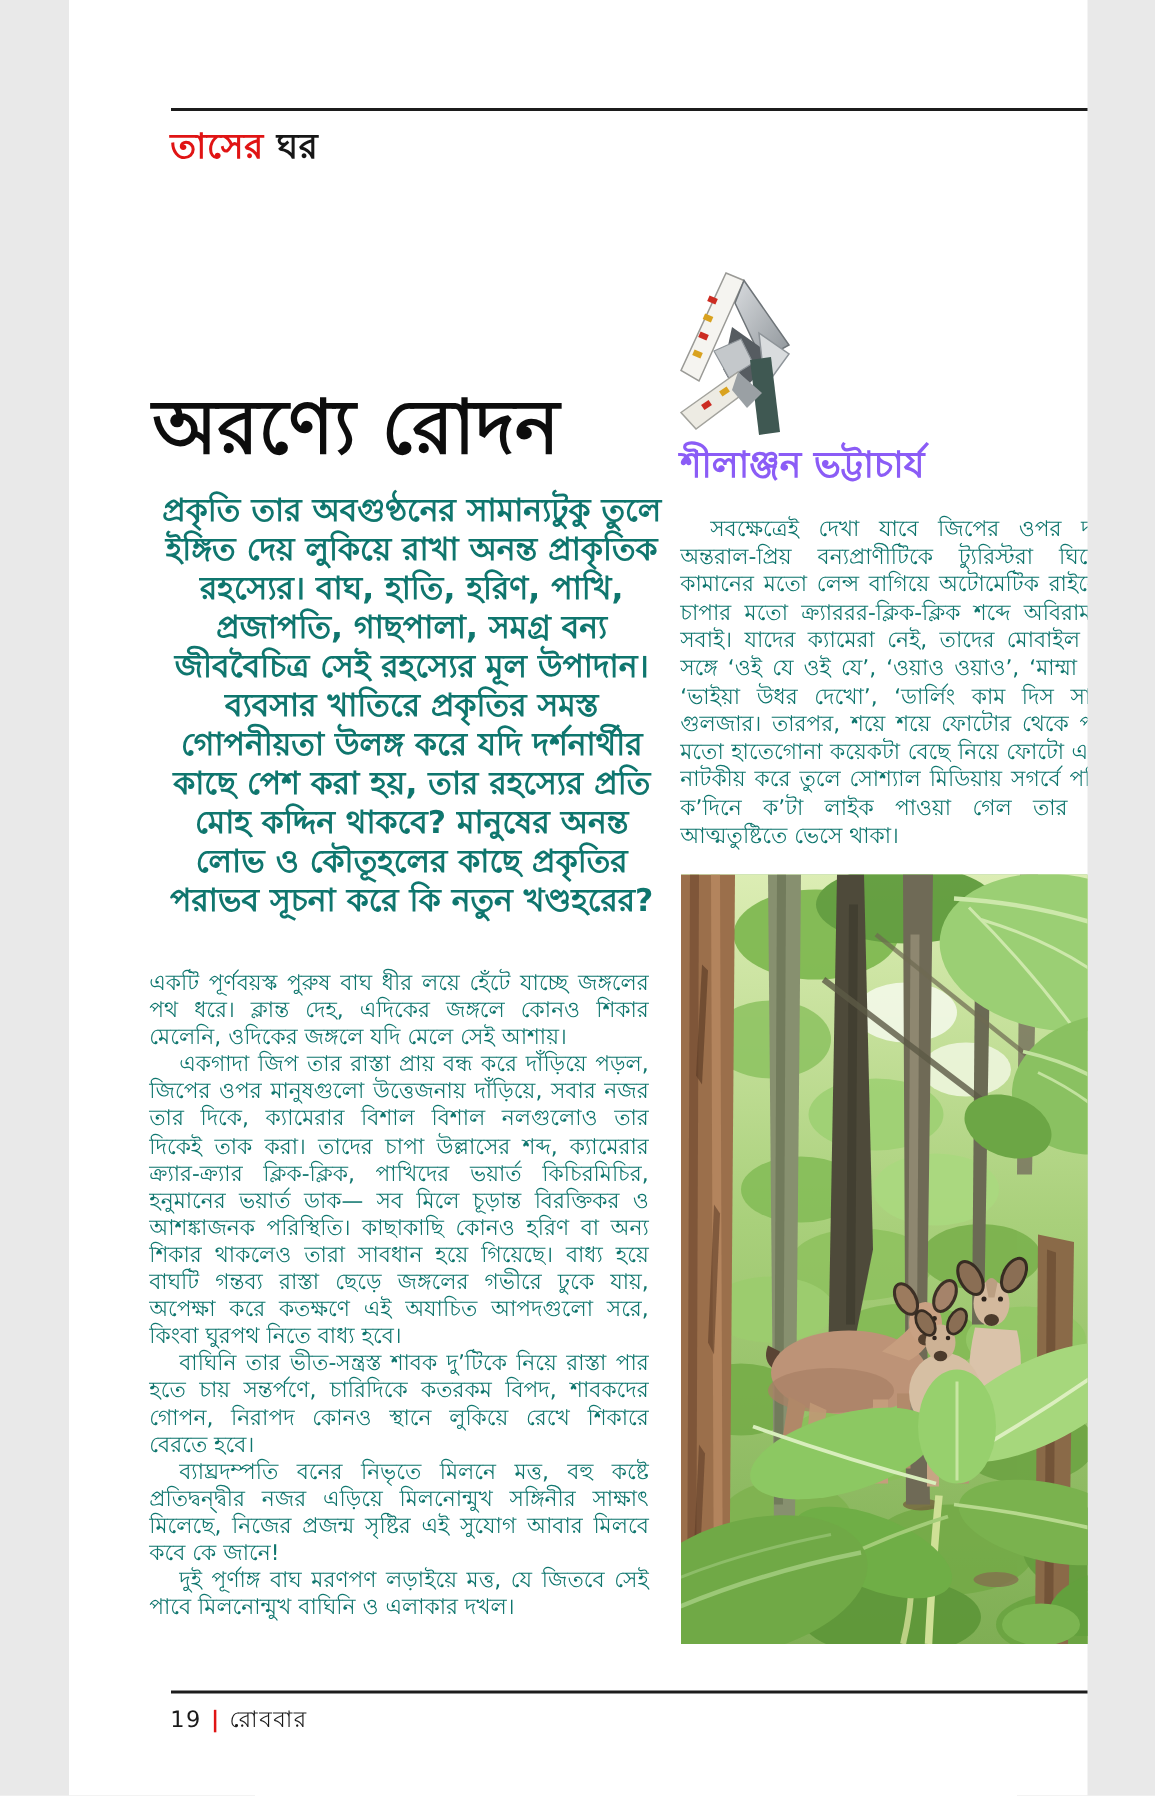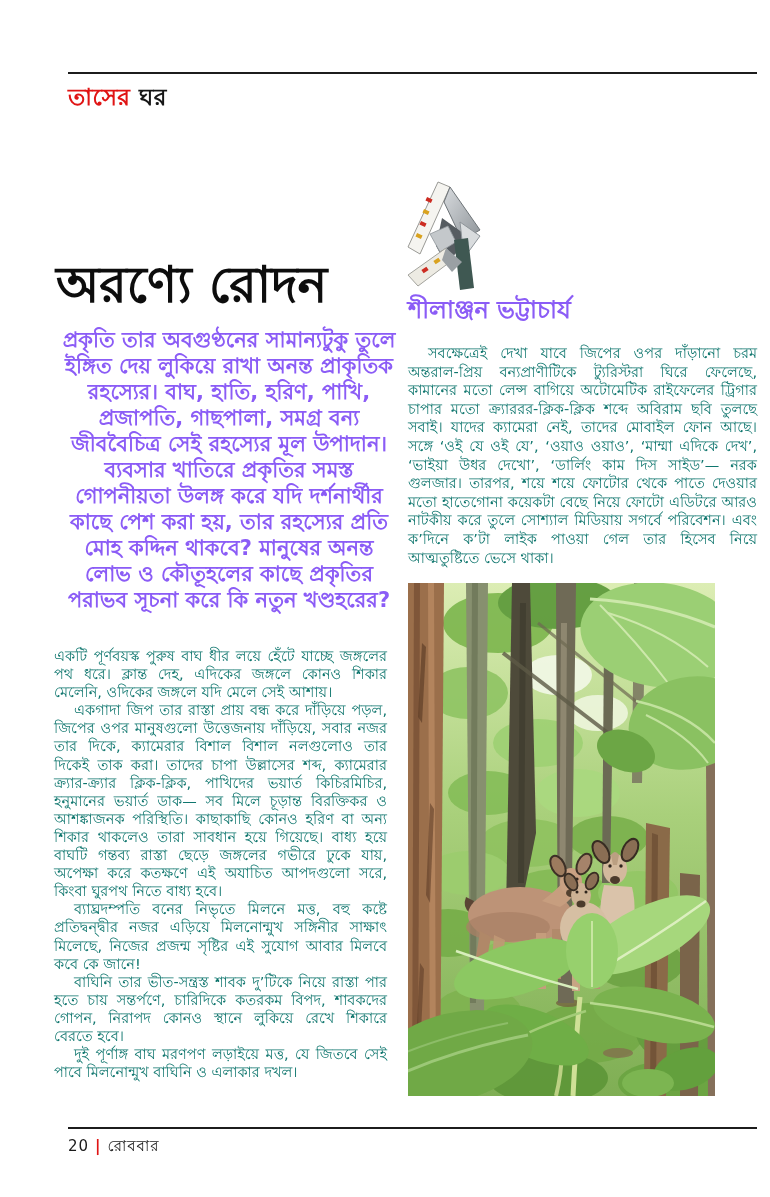--- a/index.html
+++ b/index.html
@@ -1,18 +1,18 @@
 <!DOCTYPE html>
 <html><head>
 <meta charset="utf-8">
 <style>
   html,body{margin:0;padding:0;background:#e9e9e9;}
   .page{
     position:relative;
-    width:770px;height:1197px;
+    width:679px;height:1197px;
     margin:0 auto;
     background:#ffffff;
     font-family:"DejaVu Sans","Liberation Sans",sans-serif;
     color:#161616;
     overflow:hidden;
   }
   .rule{position:absolute;left:68px;width:689px;height:2px;background:#1c1c1c;}
   .rule.top{top:72px;}
   .rule.bottom{top:1127px;height:1.5px;}
 
@@ -31,21 +31,21 @@
   .logo-box{position:absolute;left:402px;top:180px;width:90px;height:112px;}
 
   .author{
     position:absolute;left:408px;top:291px;
     font-size:24px;font-weight:bold;color:#8b5cf6;
   }
 
   .lead{
     position:absolute;left:60px;top:327px;width:338px;
     font-size:21px;font-weight:bold;line-height:26px;
-    text-align:center;color:#8b5cf6;
+    text-align:center;color:#0f766e;
   }
 
   .col-body{font-size:14.5px;line-height:18.6px;text-align:justify;color:#0f766e;}
   .col-body p{margin:0;text-indent:20px;}
   .col-body p.noindent{text-indent:0;}
   .right-body{position:absolute;left:408px;top:344px;width:349px;}
   .left-body{position:absolute;left:54px;top:647px;width:333px;line-height:18.1px;}
 
   .photo{
     position:absolute;left:408px;top:583px;width:307px;height:513px;
@@ -246,24 +246,24 @@
       <path d="M100,440 Q40,452 -4,470" stroke="#8dbd68" stroke-width="2" fill="none"></path>
 
       <ellipse cx="278" cy="486" rx="34" ry="20" transform="rotate(-18 278 486)" fill="#63a03d"></ellipse>
       <ellipse cx="240" cy="500" rx="26" ry="14" fill="#7cb551"></ellipse>
     </svg>
   </div>
 
   <div class="col-body left-body">
     <p class="noindent">একটি পূর্ণবয়স্ক পুরুষ বাঘ ধীর লয়ে হেঁটে যাচ্ছে জঙ্গলের পথ ধরে। ক্লান্ত দেহ, এদিকের জঙ্গলে কোনও শিকার মেলেনি, ওদিকের জঙ্গলে যদি মেলে সেই আশায়।</p>
     <p>একগাদা জিপ তার রাস্তা প্রায় বন্ধ করে দাঁড়িয়ে পড়ল, জিপের ওপর মানুষগুলো উত্তেজনায় দাঁড়িয়ে, সবার নজর তার দিকে, ক্যামেরার বিশাল বিশাল নলগুলোও তার দিকেই তাক করা। তাদের চাপা উল্লাসের শব্দ, ক্যামেরার ক্র্যার-ক্র্যার ক্লিক-ক্লিক, পাখিদের ভয়ার্ত কিচিরমিচির, হনুমানের ভয়ার্ত ডাক— সব মিলে চূড়ান্ত বিরক্তিকর ও আশঙ্কাজনক পরিস্থিতি। কাছাকাছি কোনও হরিণ বা অন্য শিকার থাকলেও তারা সাবধান হয়ে গিয়েছে। বাধ্য হয়ে বাঘটি গন্তব্য রাস্তা ছেড়ে জঙ্গলের গভীরে ঢুকে যায়, অপেক্ষা করে কতক্ষণে এই অযাচিত আপদগুলো সরে, কিংবা ঘুরপথ নিতে বাধ্য হবে।</p>
+    <p>বাঘিনি তার ভীত-সন্ত্রস্ত শাবক দু’টিকে নিয়ে রাস্তা পার হতে চায় সন্তর্পণে, চারিদিকে কতরকম বিপদ, শাবকদের গোপন, নিরাপদ কোনও স্থানে লুকিয়ে রেখে শিকারে বেরতে হবে।</p>
     <p>ব্যাঘ্রদম্পতি বনের নিভৃতে মিলনে মত্ত, বহু কষ্টে প্রতিদ্বন্দ্বীর নজর এড়িয়ে মিলনোন্মুখ সঙ্গিনীর সাক্ষাৎ মিলেছে, নিজের প্রজন্ম সৃষ্টির এই সুযোগ আবার মিলবে কবে কে জানে!</p>
-    <p>বাঘিনি তার ভীত-সন্ত্রস্ত শাবক দু’টিকে নিয়ে রাস্তা পার হতে চায় সন্তর্পণে, চারিদিকে কতরকম বিপদ, শাবকদের গোপন, নিরাপদ কোনও স্থানে লুকিয়ে রেখে শিকারে বেরতে হবে।</p>
     <p>দুই পূর্ণাঙ্গ বাঘ মরণপণ লড়াইয়ে মত্ত, যে জিতবে সেই পাবে মিলনোন্মুখ বাঘিনি ও এলাকার দখল।</p>
   </div>
 
   <div class="rule bottom"></div>
 
   <div class="footer">
-    <span>20</span><span class="sep">|</span><span>রোববার</span>
+    <span>19</span><span class="sep">|</span><span>রোববার</span>
   </div>
 
 </div>
 
 </body></html>

